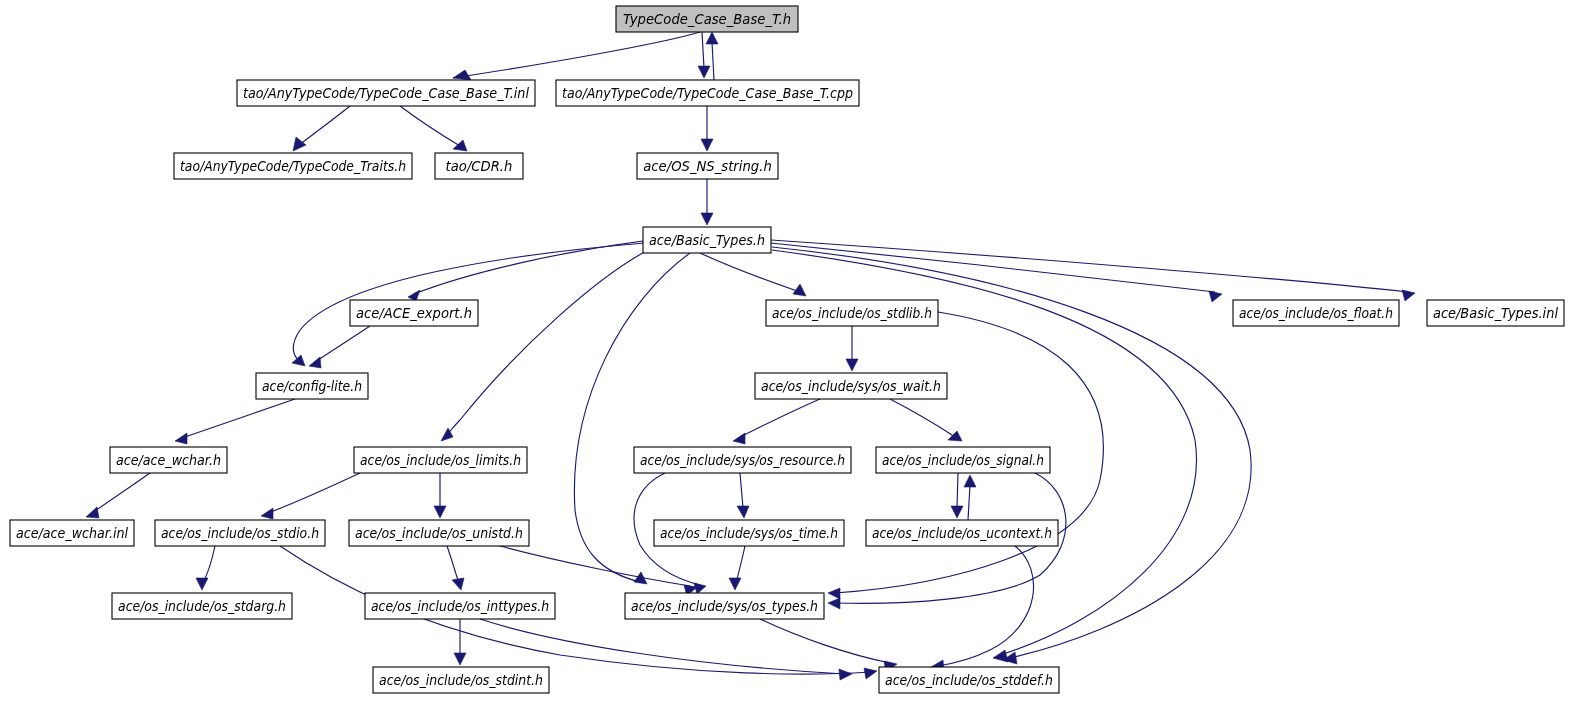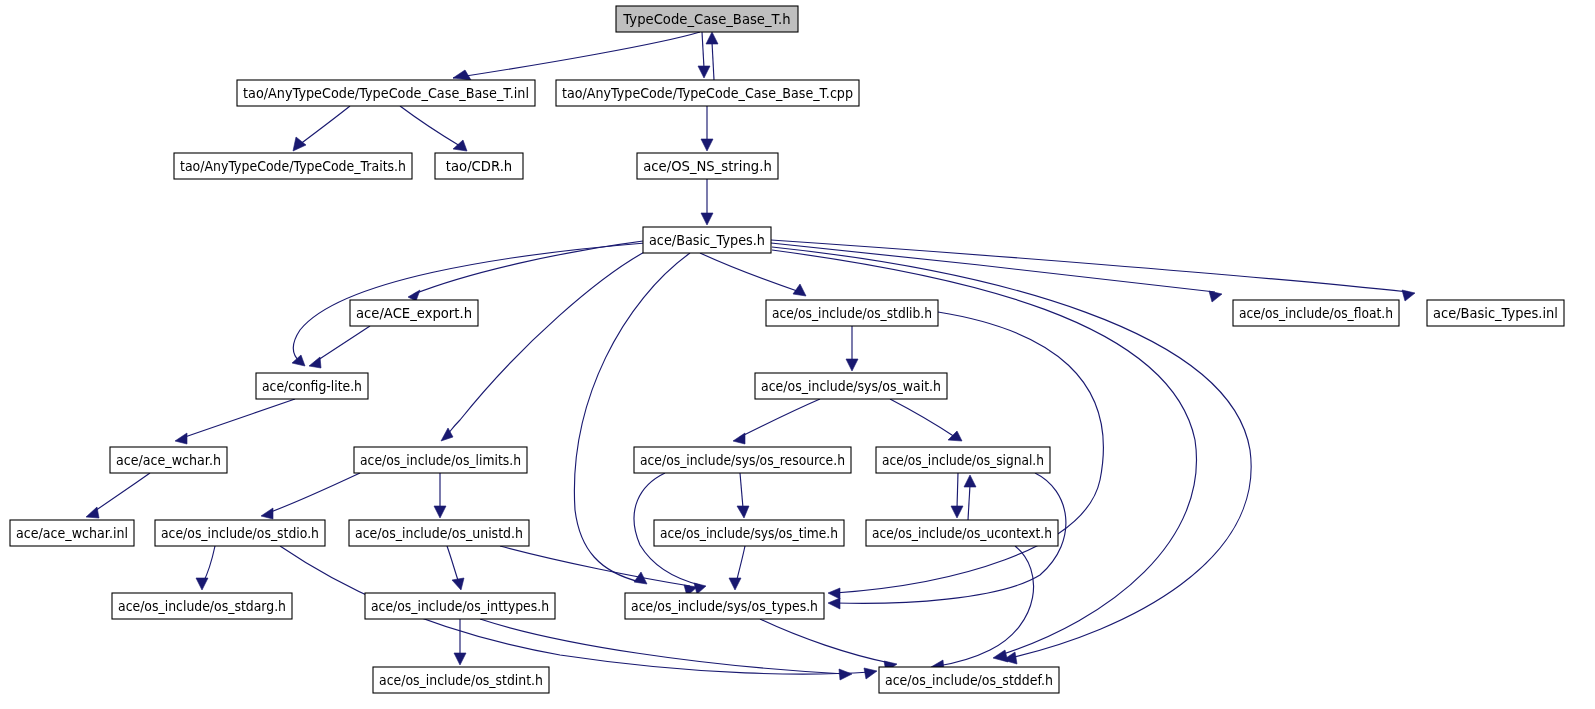--- a/index.html
+++ b/index.html
@@ -7,20 +7,21 @@
     padding: 0;
     background: #ffffff;
   }
   #graph-root {
     position: relative;
     width: 1595px;
     height: 709px;
     background: #ffffff;
     font-family: "DejaVu Sans", sans-serif;
     overflow: hidden;
+    font-style: italic;
   }
   svg#graph-canvas {
     position: absolute;
     top: 0;
     left: 0;
     width: 1595px;
     height: 709px;
   }
   .node-box {
     fill: #ffffff;

